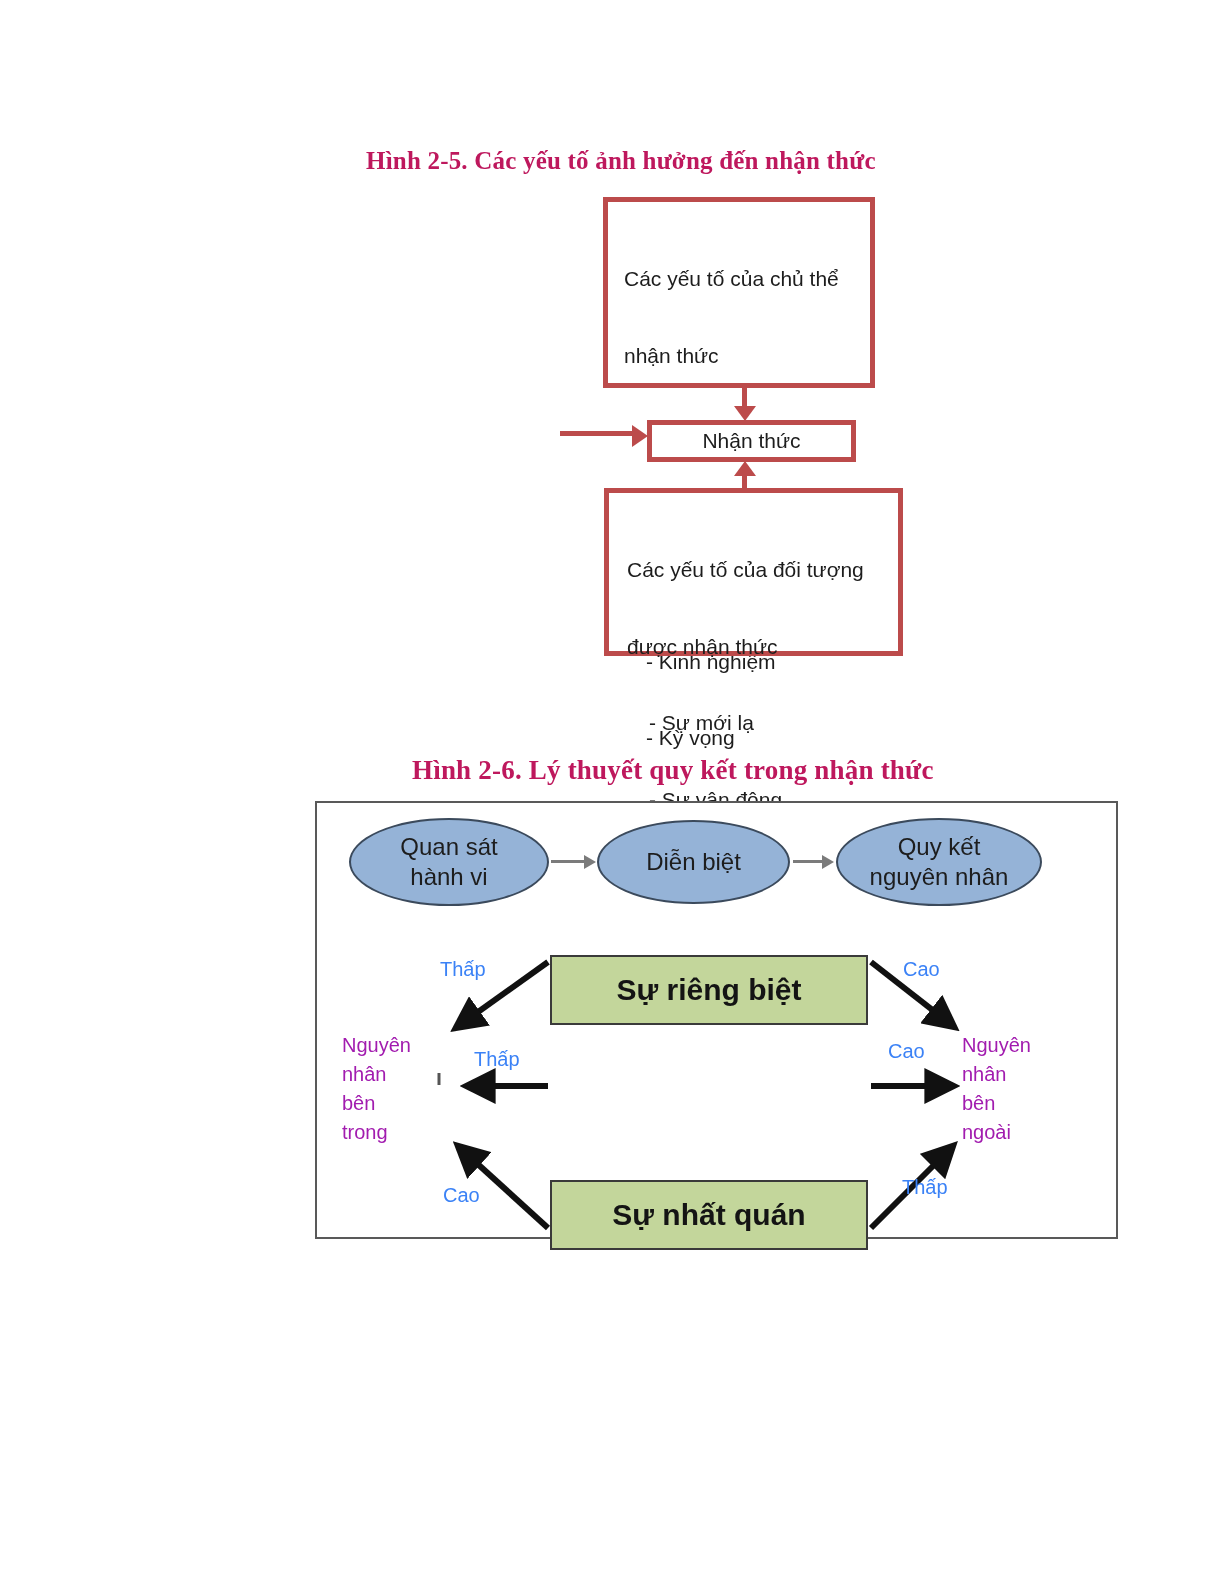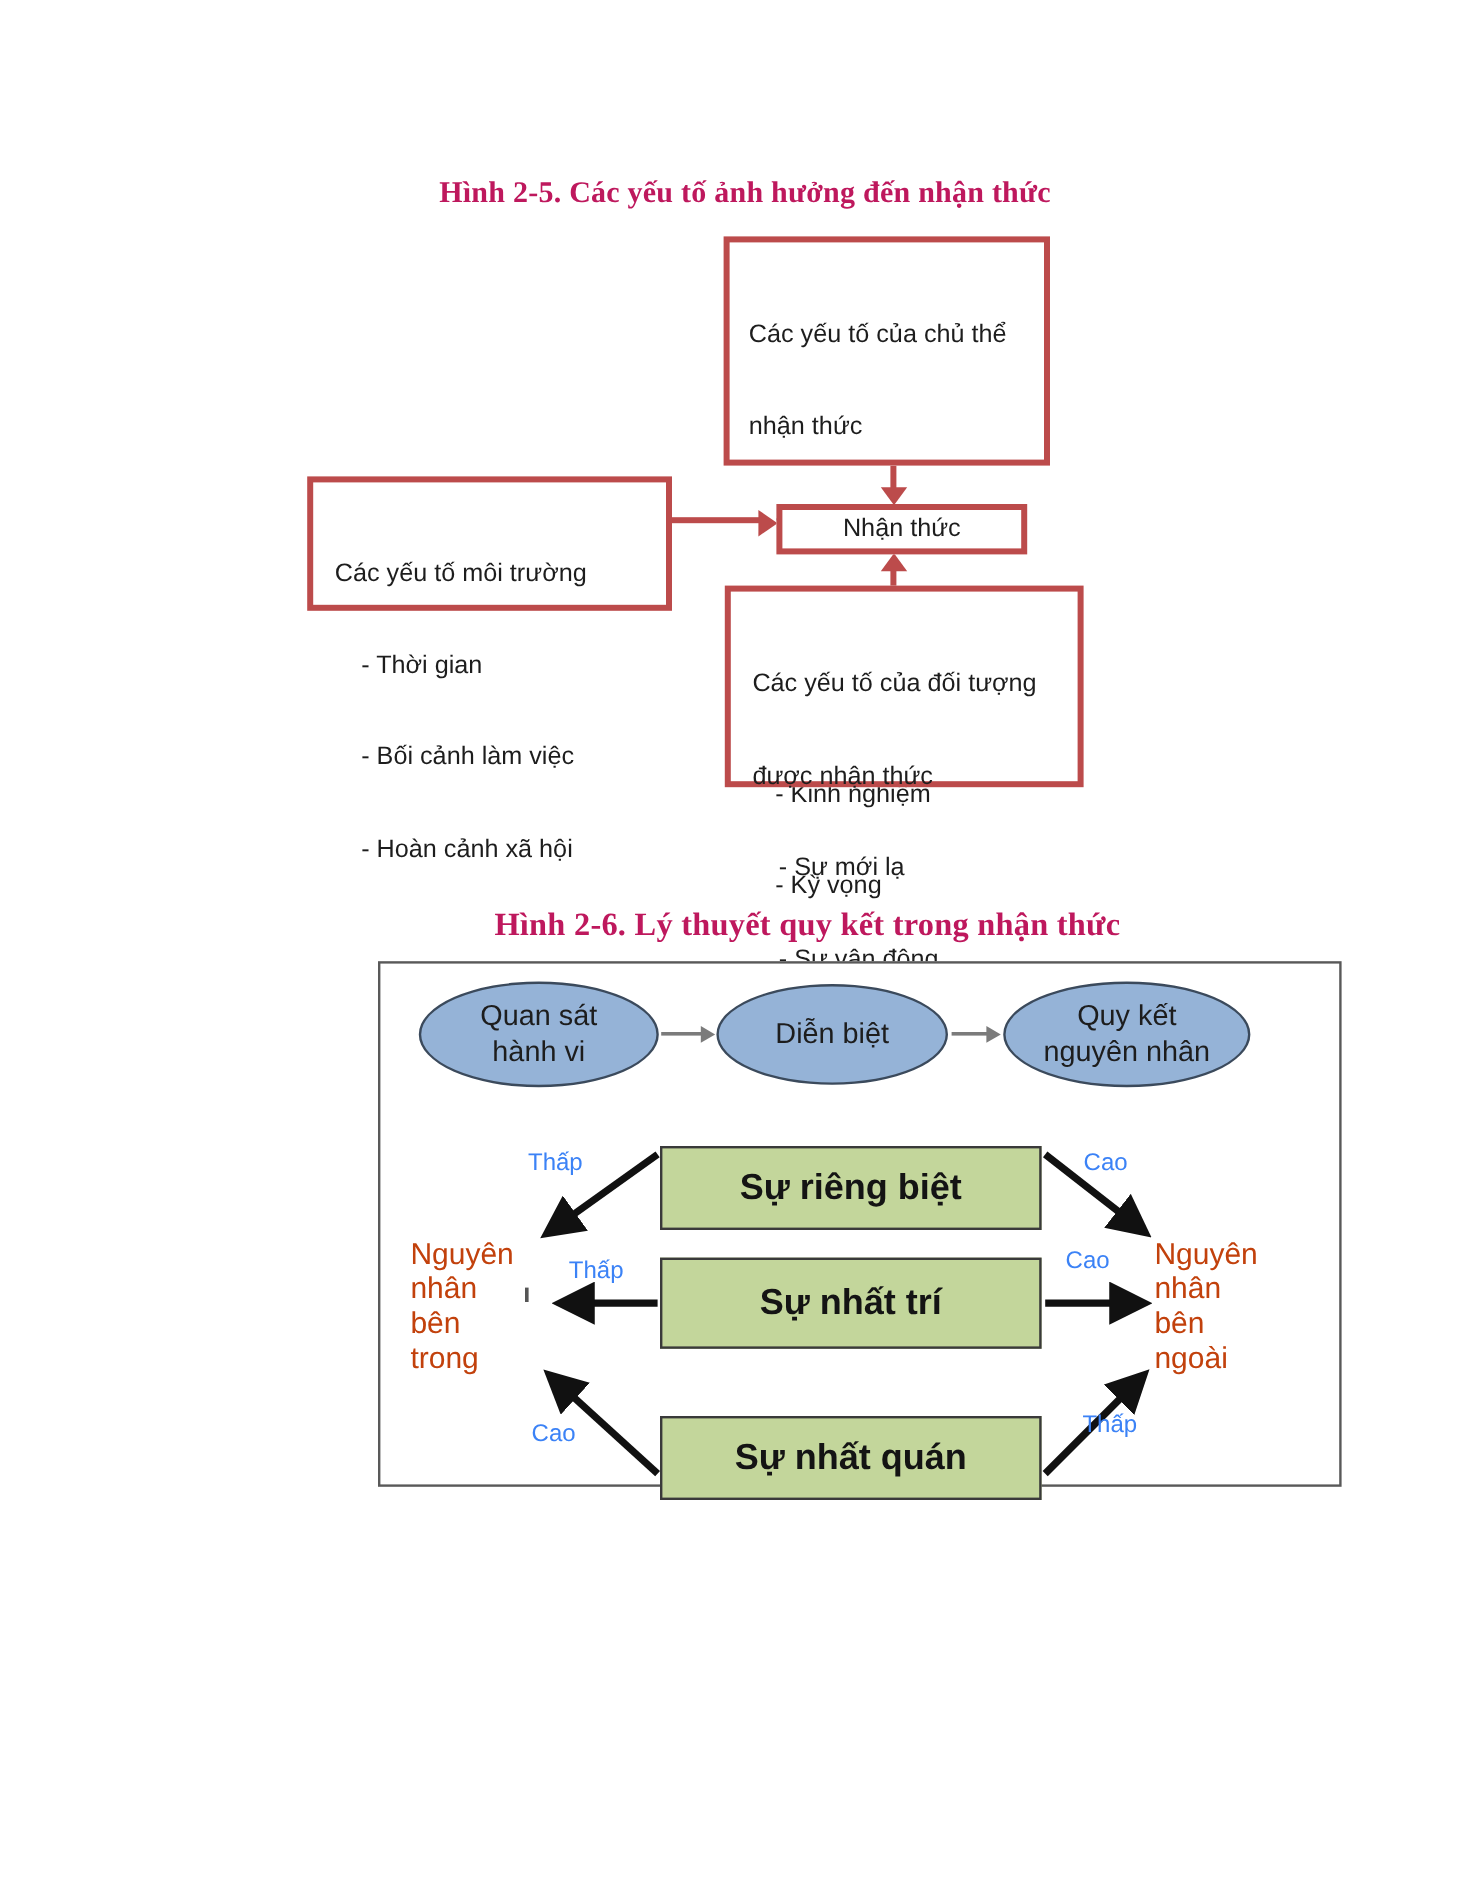--- a/index.html
+++ b/index.html
@@ -170,23 +170,23 @@
     font-size: 30px;
     font-weight: bold;
     color: #141414;
   }
   #gbox-distinct   { left: 550px; top: 955px;  width: 318px; height: 70px; }
   #gbox-consensus  { left: 550px; top: 1048px; width: 318px; height: 76px; }
   #gbox-consistent { left: 550px; top: 1160px; width: 318px; height: 70px; margin-top: 20px; }
 
   .side-label {
     position: absolute;
-    font-size: 25px;
+    font-size: 20px;
     line-height: 29px;
-    color: #c2410c;
+    color: #a21caf;
     white-space: pre-line;
   }
   #label-internal { left: 342px; top: 1031px; text-align: left; }
   #label-external { left: 962px; top: 1031px; text-align: left; }
 
   .deg-label {
     position: absolute;
     font-size: 20px;
     color: #3b82f6;
     white-space: nowrap;
@@ -225,28 +225,20 @@
       <span class="bullet-line">Các yếu tố của chủ thể</span>
       <span class="bullet-line">nhận thức</span>
       <span class="bullet-line bullet-indent">- Thái độ</span>
       <span class="bullet-line bullet-indent">- Động cơ</span>
       <span class="bullet-line bullet-indent">- Mối quan tâm, sở thích</span>
       <span class="bullet-line bullet-indent">- Kinh nghiệm</span>
       <span class="bullet-line bullet-indent">- Kỳ vọng</span>
     </div>
   </div>
 
-  <div class="red-box" id="box-environment">
-    <div class="box-text">
-      <span class="bullet-line">Các yếu tố môi trường</span>
-      <span class="bullet-line bullet-indent">- Thời gian</span>
-      <span class="bullet-line bullet-indent">- Bối cảnh làm việc</span>
-      <span class="bullet-line bullet-indent">- Hoàn cảnh xã hội</span>
-    </div>
-  </div>
 
   <div class="red-box" id="box-perception">
     <div class="box-text">Nhận thức</div>
   </div>
 
   <div class="red-box" id="box-object">
     <div class="box-text">
       <span class="bullet-line">Các yếu tố của đối tượng</span>
       <span class="bullet-line">được nhận thức</span>
       <span class="bullet-line bullet-indent">- Sự mới lạ</span>
@@ -290,21 +282,20 @@
     <line x1="871" y1="1086" x2="952" y2="1086" stroke="#111111" stroke-width="6" marker-end="url(#ah)"></line>
 
     <line x1="548" y1="1228" x2="459" y2="1147" stroke="#111111" stroke-width="6" marker-end="url(#ah)"></line>
 
     <line x1="871" y1="1228" x2="952" y2="1147" stroke="#111111" stroke-width="6" marker-end="url(#ah)"></line>
 
     <line x1="439" y1="1073" x2="439" y2="1085" stroke="#555555" stroke-width="3"></line>
   </svg>
 
   <div class="green-box" id="gbox-distinct">Sự riêng biệt</div>
-  <div class="green-box" id="gbox-consensus">Sự nhất trí</div>
   <div class="green-box" id="gbox-consistent">Sự nhất quán</div>
 
   <div class="deg-label" id="deg-tl">Thấp</div>
   <div class="deg-label" id="deg-tr">Cao</div>
   <div class="deg-label" id="deg-ml">Thấp</div>
   <div class="deg-label" id="deg-mr">Cao</div>
   <div class="deg-label" id="deg-bl">Cao</div>
   <div class="deg-label" id="deg-br">Thấp</div>
 
   <div class="side-label" id="label-internal">Nguyên

